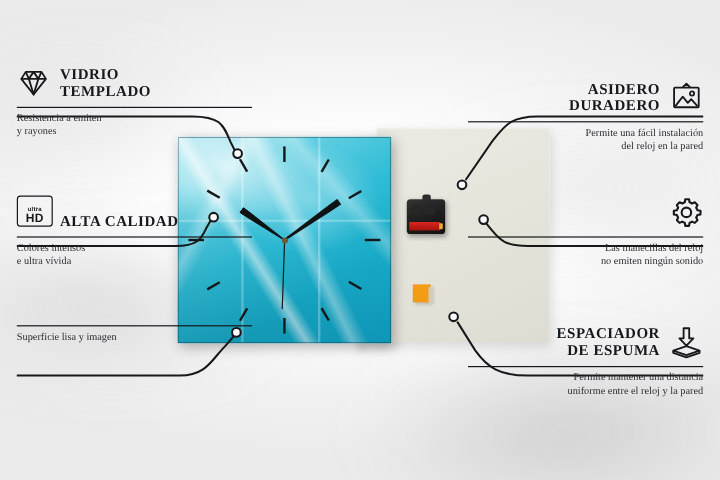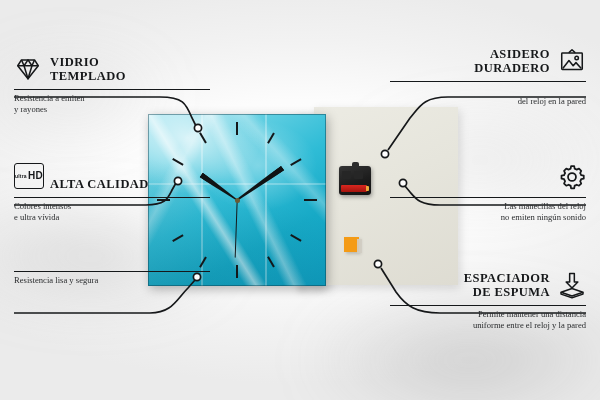--- a/index.html
+++ b/index.html
@@ -245,22 +245,22 @@
     line-height: 11px;
     color: #2a2c2e;
     margin-top: 3px;
   }
 
   
   .hd-badge {
     width: 28px; height: 24px;
     border: 1.6px solid #16181a;
     border-radius: 3px;
-    display: flex; 
-    align-items: center; justify-content: space-between;
+    display: flex; flex-direction: column;
+    align-items: center; justify-content: flex-end;
     line-height: 1;
   }
   .hd-badge .hd-top {
     font-family: "Liberation Sans", sans-serif;
     font-size: 5px; font-weight: bold; letter-spacing: .2px;
     color: #16181a;
   }
   .hd-badge .hd-main {
     font-family: "Liberation Sans", sans-serif;
     font-size: 10px; font-weight: bold; letter-spacing: .3px;
@@ -382,42 +382,42 @@
     <div class="rule"></div>
     <div class="feat-desc">
       <span>Colores intensos</span><br>
       <span>e ultra vívida</span>
     </div>
   </div>
 
   <div class="feature left" style="left:14px; top:268px;">
     <div class="rule"></div>
     <div class="feat-desc">
-      <span>Resistencia lisa y segura</span>
-    </div>
-  </div>
-
-  <div class="feature right" style="left:390px; top:44px;">
+      <span>Superficie lisa y imagen</span>
+    </div>
+  </div>
+
+  <div class="feature right" style="left:390px; top:64px;">
     <div class="feat-head">
       <span class="feat-icon">
         <svg viewBox="0 0 24 24" fill="none" stroke="currentColor" stroke-width="1.3" stroke-linejoin="round" stroke-linecap="round">
           <path d="M9.6 4.6 L12 2.4 L14.4 4.6"></path>
           <rect x="3.2" y="5.2" width="17.6" height="14" rx="0.6"></rect>
           <circle cx="16" cy="9.4" r="1.5"></circle>
           <path d="M4.4 18 L9.4 11.6 L13 16 L15.4 13.4 L19.6 18"></path>
         </svg>
       </span>
       <span class="feat-title">
         <span>ASIDERO</span><br>
         <span>DURADERO</span>
       </span>
     </div>
     <div class="rule"></div>
     <div class="feat-desc">
-      <br>
+      <span>Permite una fácil instalación</span><br>
       <span>del reloj en la pared</span>
     </div>
   </div>
 
   <div class="feature right" style="left:390px; top:160px;">
     <div class="feat-head">
       <span class="feat-icon">
         <svg viewBox="0 0 24 24" fill="none" stroke="currentColor" stroke-width="1.5" stroke-linejoin="round">
           <path d="M13.9 2.6 l.35 2.2 c.62.2 1.2.5 1.72.88 l2.03-.9 1.9 1.9 -.9 2.03 c.38.52.68 1.1.88 1.72 l2.2.35 v2.7 l-2.2.35 c-.2.62-.5 1.2-.88 1.72 l.9 2.03 -1.9 1.9 -2.03-.9 c-.52.38-1.1.68-1.72.88 l-.35 2.2 h-2.7 l-.35-2.2 c-.62-.2-1.2-.5-1.72-.88 l-2.03.9 -1.9-1.9 .9-2.03 c-.38-.52-.68-1.1-.88-1.72 l-2.2-.35 v-2.7 l2.2-.35 c.2-.62.5-1.2.88-1.72 l-.9-2.03 1.9-1.9 2.03.9 c.52-.38 1.1-.68 1.72-.88 l.35-2.2 z"></path>
           <circle cx="12" cy="12" r="3.4"></circle>

